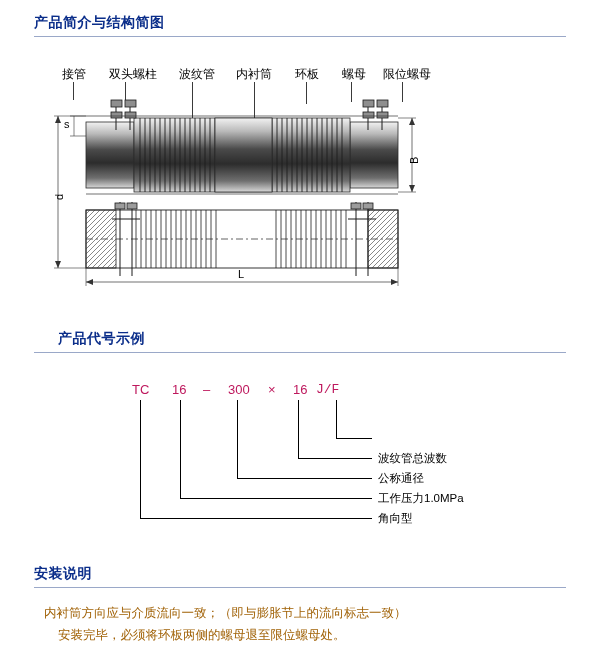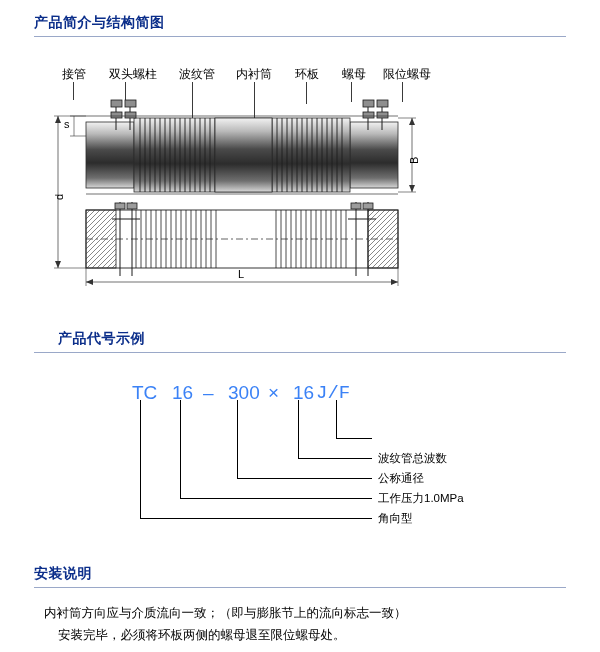--- a/index.html
+++ b/index.html
@@ -62,42 +62,42 @@
   
   #figure2 {
     position: absolute;
     left: 40px;
     top: 372px;
     width: 520px;
     height: 160px;
   }
   .code-token {
     position: absolute;
-    font-size: 19px;
-    color: #3b82f6;
+    font-size: 13px;
+    color: #be185d;
     white-space: nowrap;
   }
   .code-note {
     position: absolute;
     font-size: 11.5px;
     color: #000;
     white-space: nowrap;
   }
   .seg-v, .seg-h {
     position: absolute;
     background: #000;
   }
   .seg-v { width: 1px; }
   .seg-h { height: 1px; }
 
   
   .note-line {
     position: absolute;
     font-size: 12.5px;
-    color: #000000;
+    color: #a16207;
     white-space: nowrap;
   }
 </style>
 </head>
 <body>
 
 <div class="section-heading" style="left:34px; top:14px;">产品简介与结构简图</div>
 <div class="heading-underline" style="left:34px; top:36px; width:532px;"></div>
 
 <div id="figure1">

